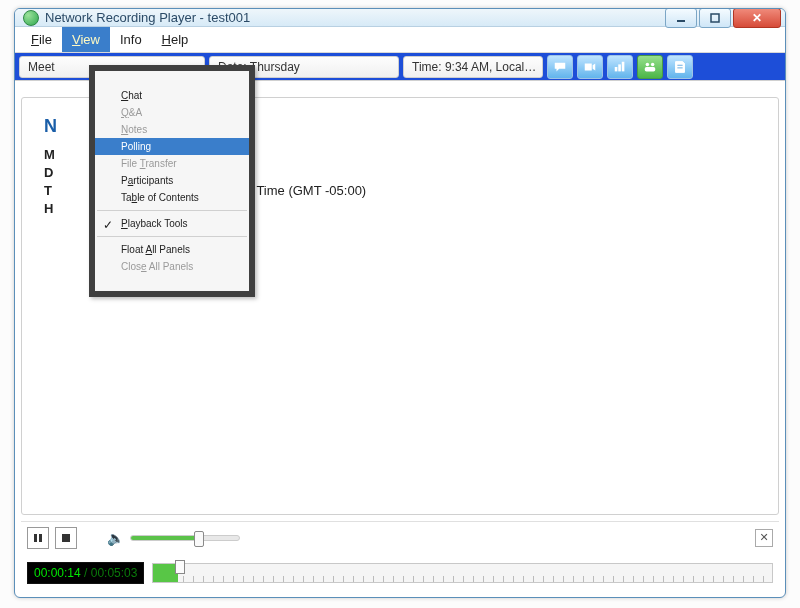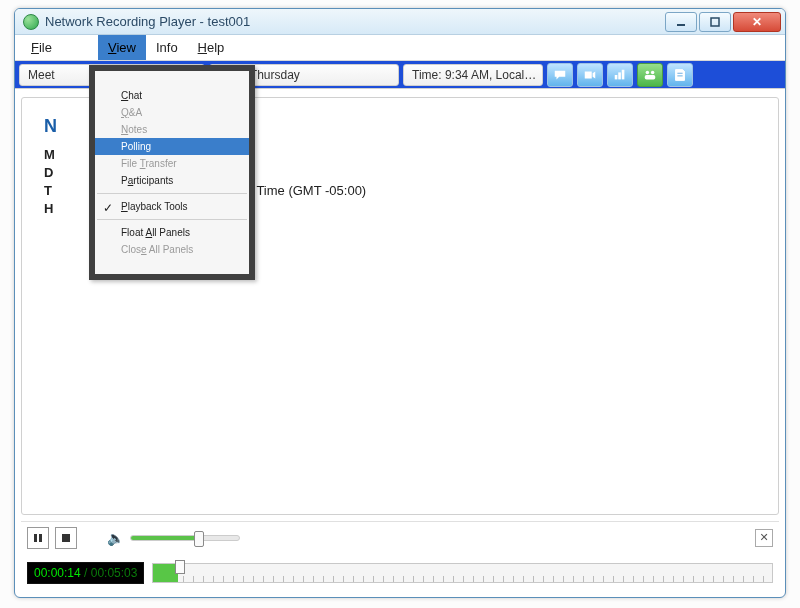--- a/index.html
+++ b/index.html
@@ -1,29 +1,29 @@
 <!DOCTYPE html>
 <html><head>
 <meta charset="utf-8">
 <style>
 * { box-sizing: border-box; margin: 0; padding: 0; font-family: "Segoe UI", Tahoma, sans-serif; }
 body { background: #fcfcfc; width: 800px; height: 608px; overflow: hidden; position: relative; }
 
 .window { position: absolute; left: 14px; top: 8px; width: 772px; height: 590px; border: 1px solid #5b8fb9; border-radius: 6px; background: #fff; box-shadow: 0 0 4px rgba(0,0,0,.2); overflow: hidden; }
 
-.titlebar { height: 26px; background: linear-gradient(#eef6fb,#d7eaf7); display: flex; align-items: center; padding: 0 4px 0 8px; border-bottom: 1px solid #b8d0e2; }
+.titlebar { height: 18px; background: linear-gradient(#eef6fb,#d7eaf7); display: flex; align-items: center; padding: 0 4px 0 8px; border-bottom: 1px solid #b8d0e2; }
 .titlebar .app-icon { width: 16px; height: 16px; border-radius: 50%; background: radial-gradient(circle at 30% 30%, #9be29b, #2fa84f); margin-right: 6px; border:1px solid #2e8746; }
 .titlebar .title-text { font-size: 13px; color: #2b4a66; flex: 1; }
 .win-controls { display: flex; gap: 2px; }
 .win-btn { width: 32px; height: 20px; border: 1px solid #7ba6c6; border-radius: 3px; background: linear-gradient(#f4fbff,#cfe6f7); font-size: 12px; display:flex; align-items:center; justify-content:center; color:#2a4b66; }
 .win-btn.close { width: 48px; background: linear-gradient(#f08a7a,#d64b38); border-color:#b13523; color:#fff; font-weight:bold; }
 
 .menubar { height: 26px; display: flex; align-items: stretch; padding: 0 6px; border-bottom: 1px solid #d8d8d8; font-size: 13px; color:#222; }
 .menu-item { padding: 4px 10px; display:flex; align-items:center; }
-.menu-item.active { background:#3a7ecb; color:#000000;margin-left:36px; }
+.menu-item.active { background:#3a7ecb; color:#fef9c3; }
 .menu-item .ul { text-decoration: underline; }
 
 .infobar { height: 28px; display: flex; align-items:center; gap:4px; padding: 2px 4px; border-bottom:1px solid #d0d0d0; background:#1d4ed8; font-size:12px; color:#333; }
 .info-field { height:22px; border:1px solid #cfcfcf; background:linear-gradient(#fdfdfd,#f0f0f0); border-radius:3px; padding:0 8px; display:flex; align-items:center; white-space:nowrap; overflow:hidden; }
 .info-meeting { width:186px; }
 .info-date { width:190px; }
 .info-time { width:140px; }
 .icon-btn { width:26px; height:24px; border:1px solid #9ec3e6; border-radius:3px; background:linear-gradient(#bfe4ff,#62b4ec); display:flex; align-items:center; justify-content:center; }
 .icon-btn svg { width:14px; height:14px; fill:#fff; }
 .icon-btn.green { background:linear-gradient(#97e08c,#4cb648); border-color:#4a9a46; }
@@ -177,20 +177,21 @@
     </div>
   </div>
 
   <div class="dropdown">
     <div class="dd-item"><span class="ul">C</span>hat</div>
     <div class="dd-item disabled"><span class="ul">Q</span>&amp;A</div>
     <div class="dd-item disabled"><span class="ul">N</span>otes</div>
     <div class="dd-item highlight"><span>Polling</span></div>
     <div class="dd-item disabled">File <span class="ul">T</span>ransfer</div>
     <div class="dd-item">P<span class="ul">a</span>rticipants</div>
+    <div class="dd-item">Ta<span class="ul">b</span>le of Contents</div>
     <div class="dd-sep"></div>
     <div class="dd-item dd-check"><span class="ul">P</span>layback Tools</div>
     <div class="dd-sep"></div>
     <div class="dd-item">Float <span class="ul">A</span>ll Panels</div>
     <div class="dd-item disabled">Clos<span class="ul">e</span> All Panels</div>
   </div>
 
 </div>
 
 </body></html>

